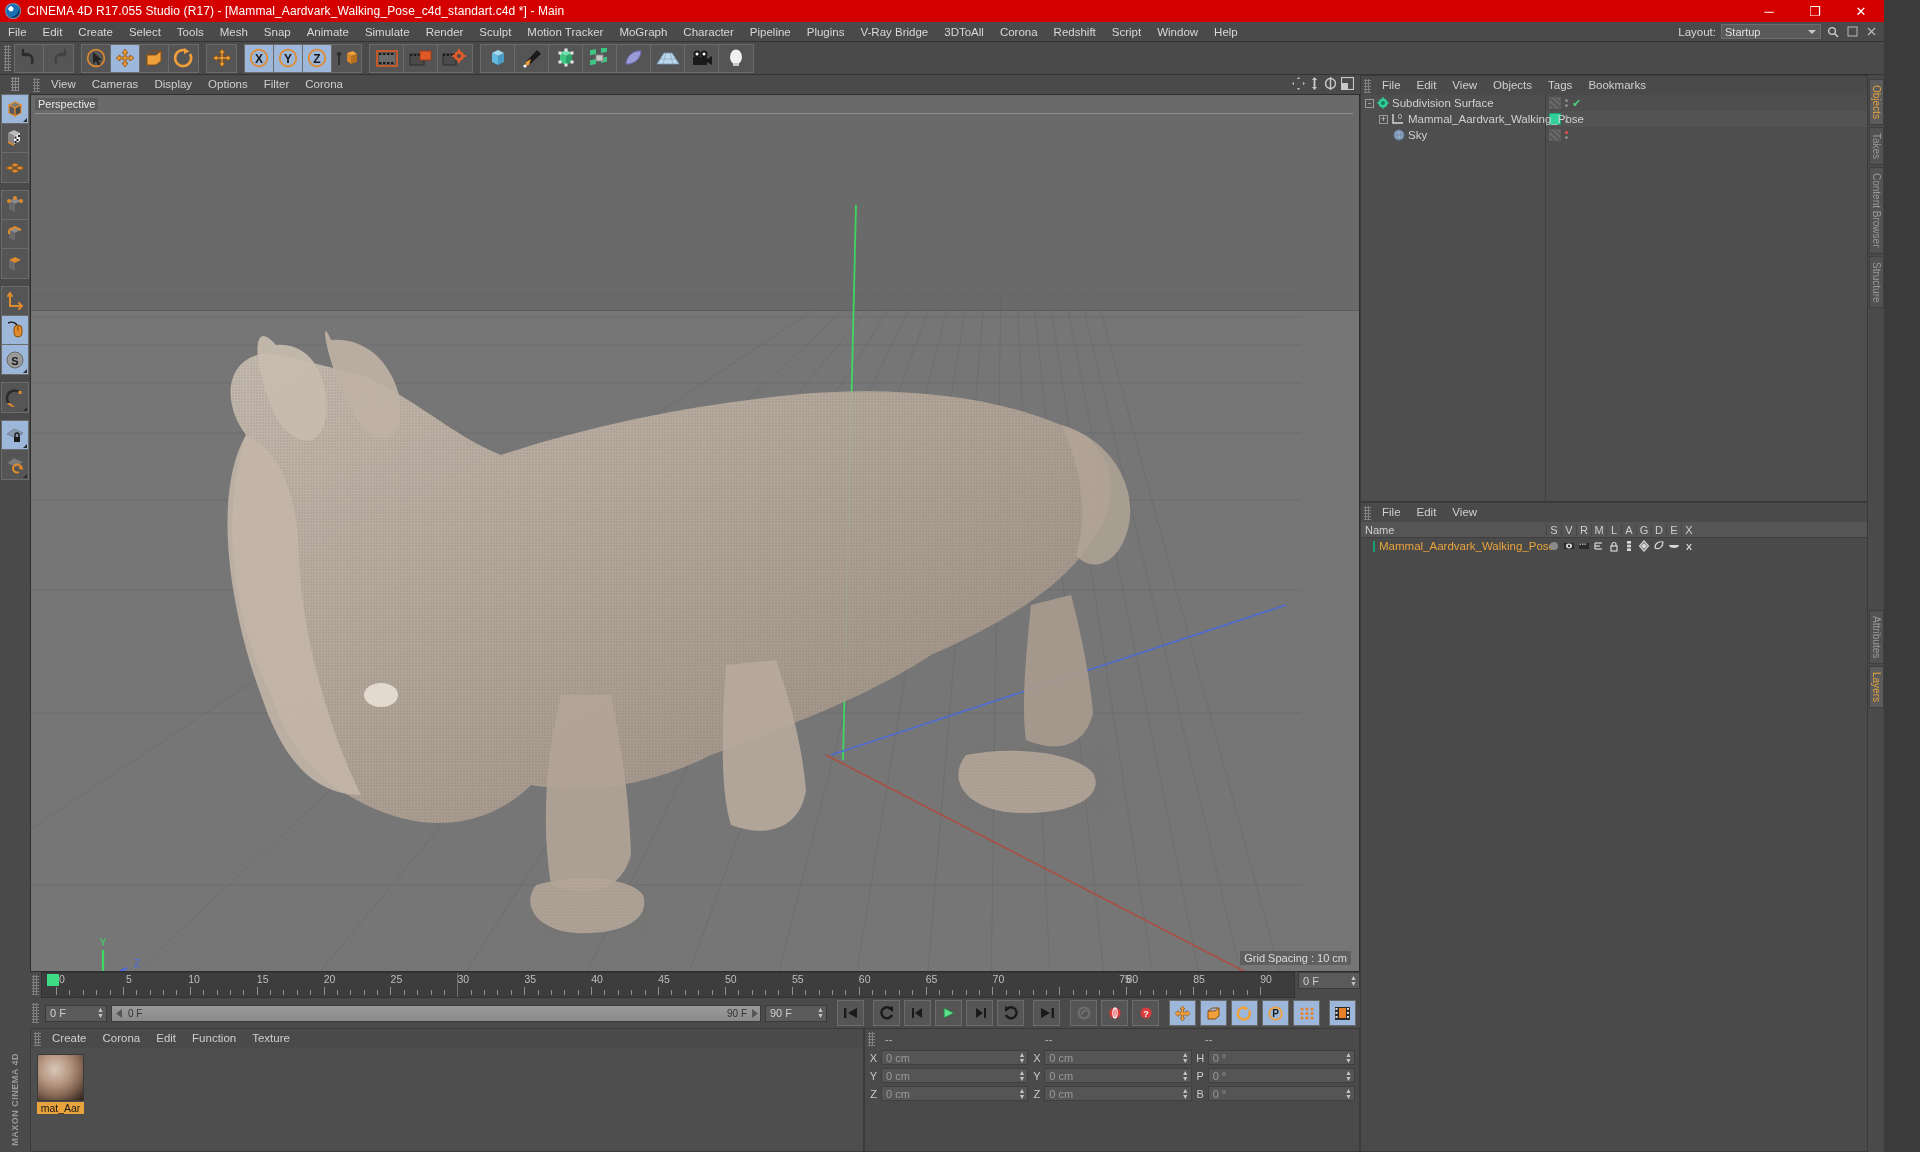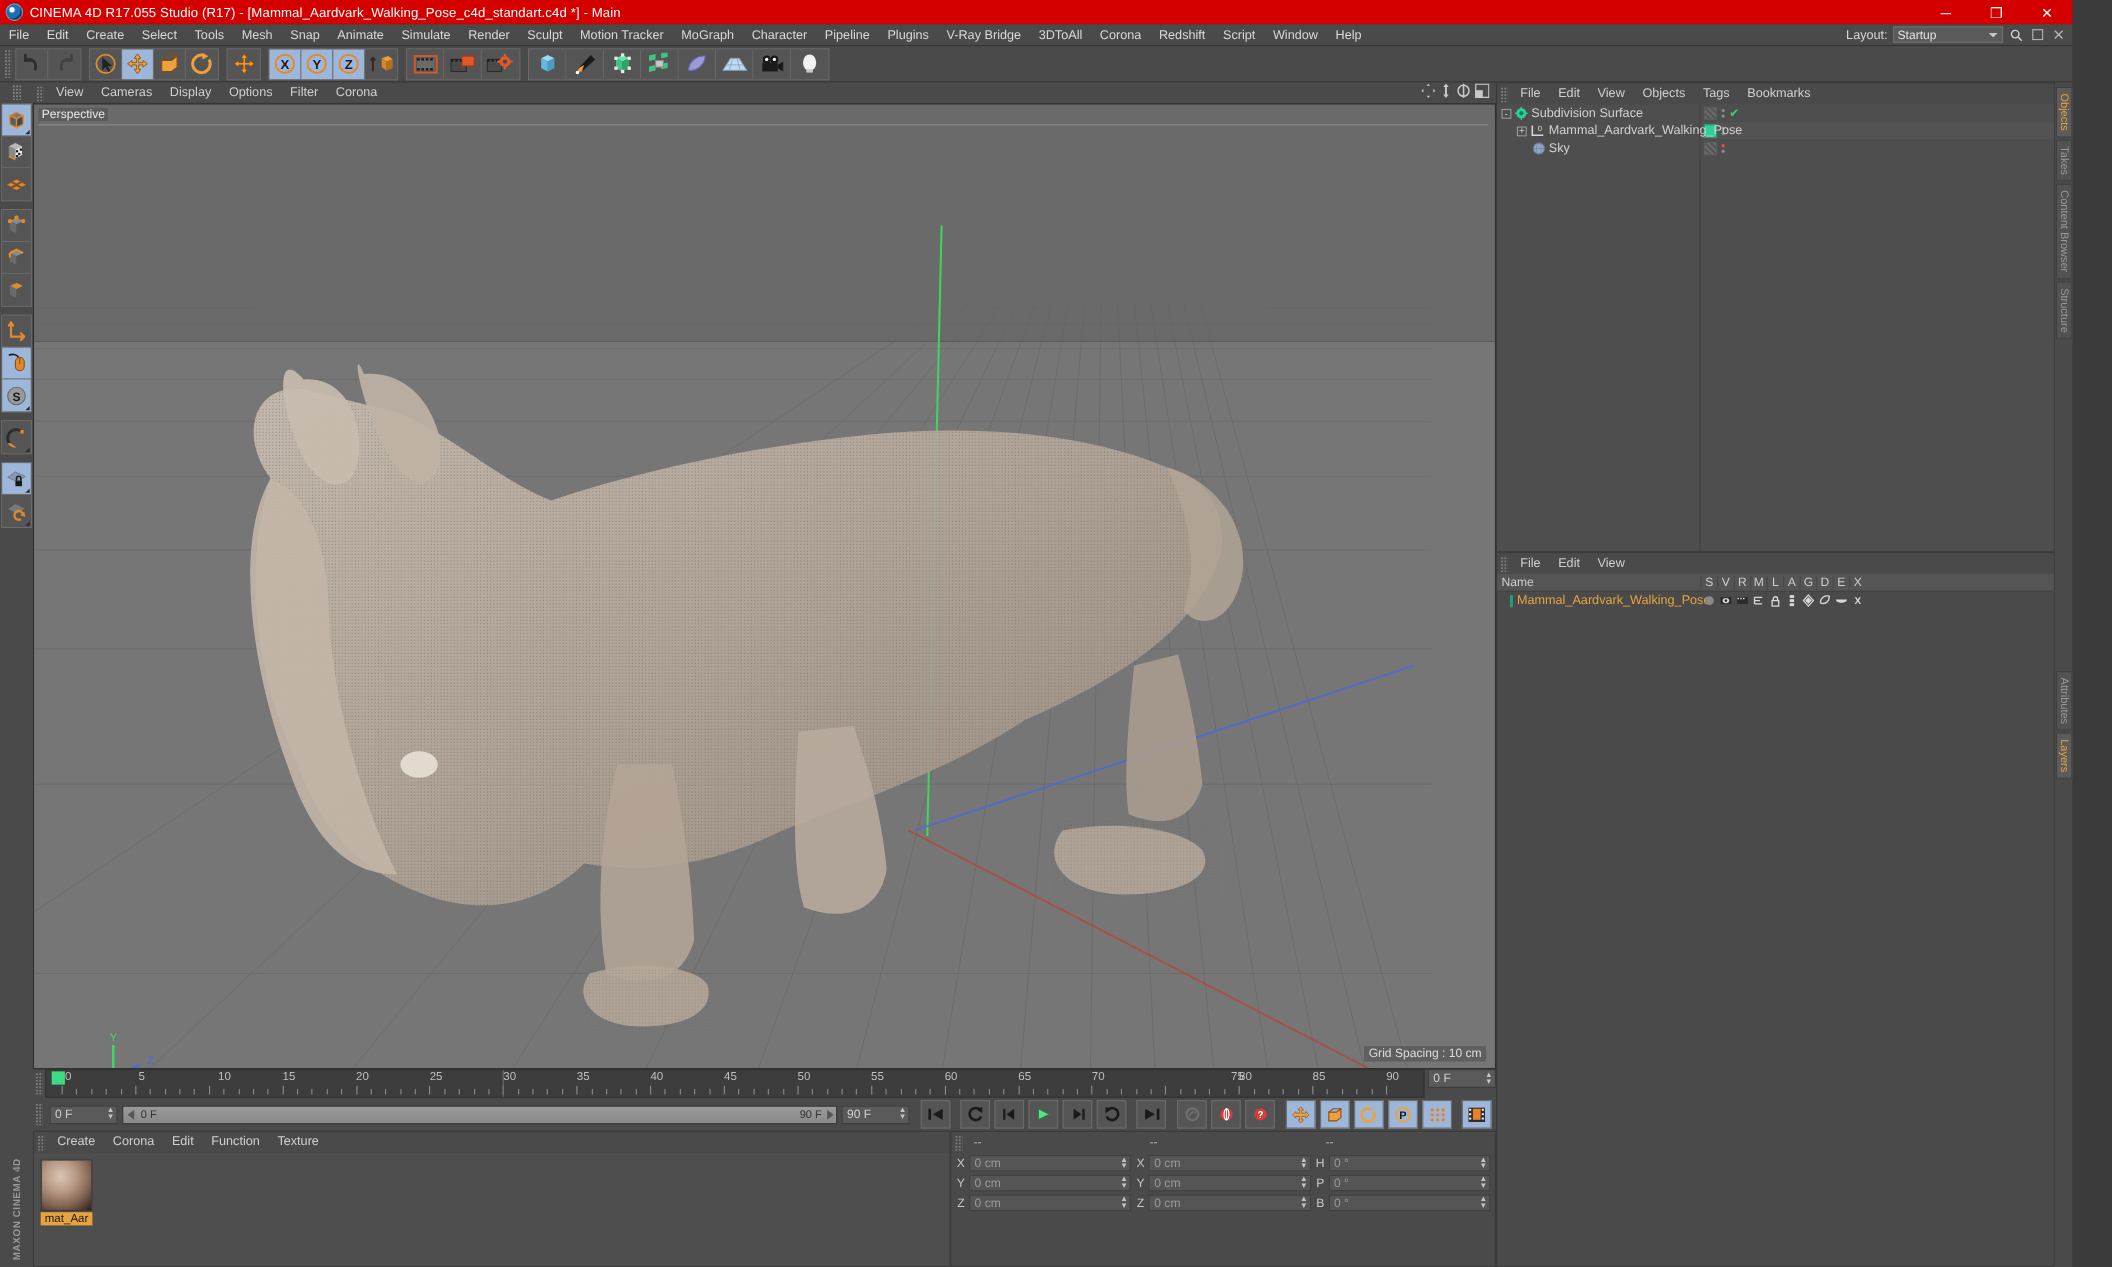--- a/index.html
+++ b/index.html
@@ -809,21 +809,21 @@
               <div class="tl-tick" style="left: 40.7556px; height: 5px;"></div>
               <div class="tl-tick" style="left: 54.1333px; height: 5px;"></div>
               <div class="tl-tick" style="left: 67.5111px; height: 5px;"></div>
               <div class="tl-tick" style="left: 80.8889px; height: 8px;"></div>
               <div class="tl-num" style="left: 86.8889px;">5</div>
               <div class="tl-tick" style="left: 94.2667px; height: 5px;"></div>
               <div class="tl-tick" style="left: 107.644px; height: 5px;"></div>
               <div class="tl-tick" style="left: 121.022px; height: 5px;"></div>
               <div class="tl-tick" style="left: 134.4px; height: 5px;"></div>
               <div class="tl-tick" style="left: 147.778px; height: 8px;"></div>
-              <div class="tl-num" style="left: 162px;">10</div>
+              <div class="tl-num" style="left: 152px;">10</div>
               <div class="tl-tick" style="left: 161.156px; height: 5px;"></div>
               <div class="tl-tick" style="left: 174.533px; height: 5px;"></div>
               <div class="tl-tick" style="left: 187.911px; height: 5px;"></div>
               <div class="tl-tick" style="left: 201.289px; height: 5px;"></div>
               <div class="tl-tick" style="left: 214.667px; height: 8px;"></div>
               <div class="tl-num" style="left: 220.667px;">15</div>
               <div class="tl-tick" style="left: 228.044px; height: 5px;"></div>
               <div class="tl-tick" style="left: 241.422px; height: 5px;"></div>
               <div class="tl-tick" style="left: 254.8px; height: 5px;"></div>
               <div class="tl-tick" style="left: 268.178px; height: 5px;"></div>

